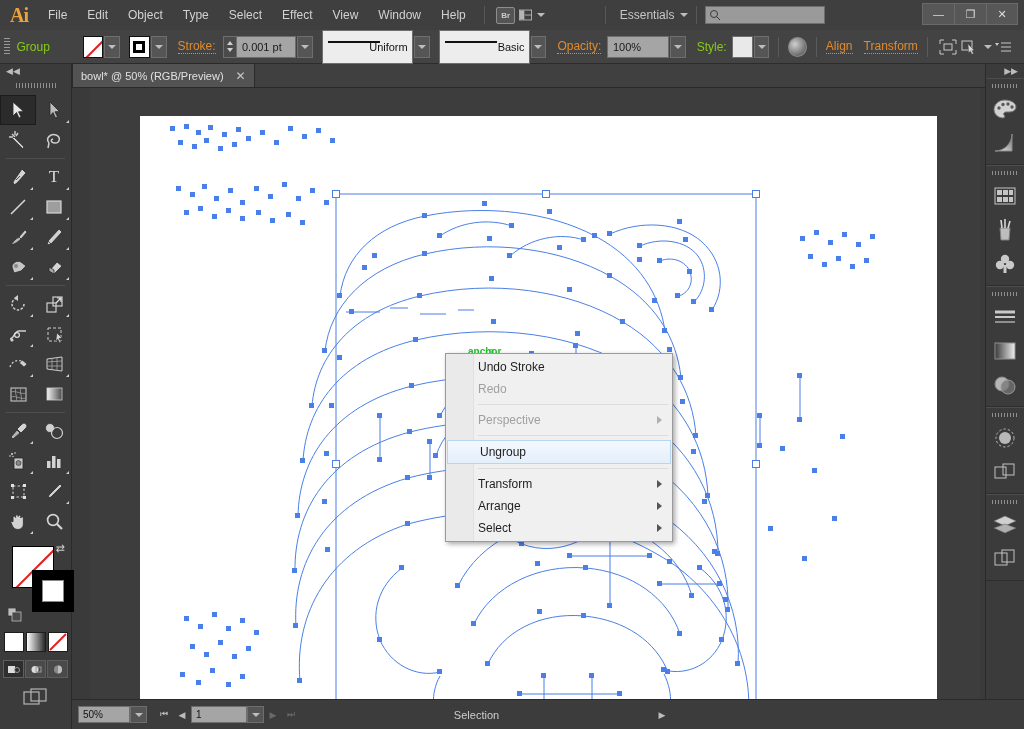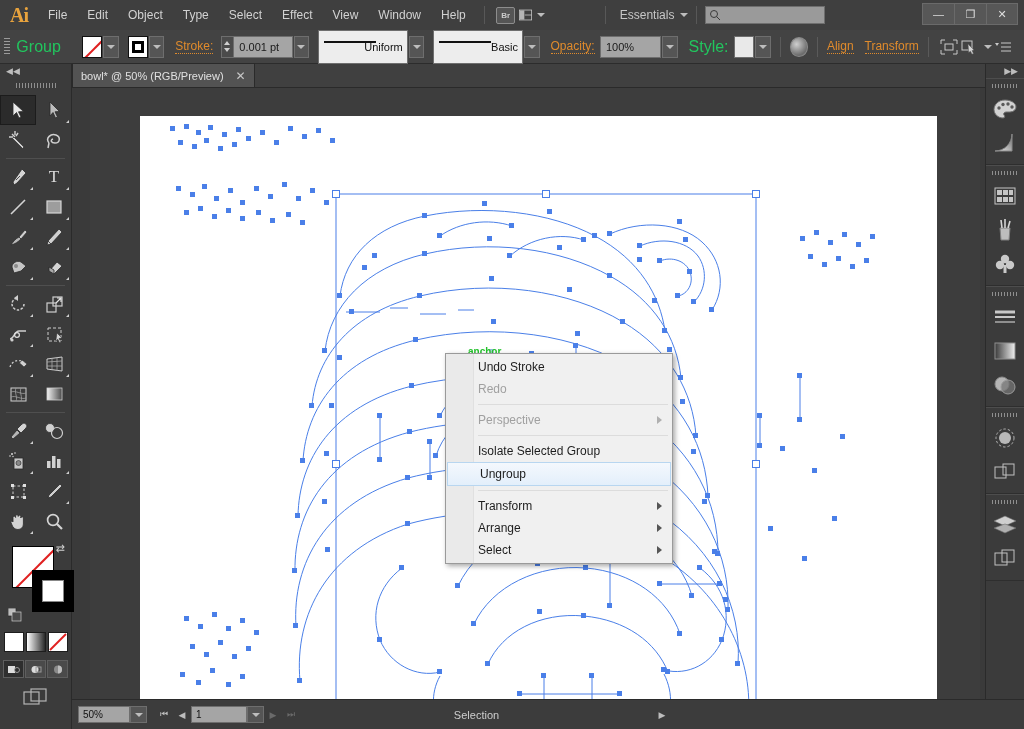--- a/index.html
+++ b/index.html
@@ -57,21 +57,21 @@
   
   .controlbar {
     position:absolute; left:0; top:30px; width:1024px; height:34px;
     background:#434343; border-bottom:1px solid #2c2c2c;
     display:flex; align-items:center; padding-left:4px;
   }
   .grip {
     width:7px;height:18px; margin-right:6px;
     background: repeating-linear-gradient(to bottom,#9a9a9a 0px,#9a9a9a 1px,#434343 1px,#434343 3px);
   }
-  .cb-label { color:#22c55e; font-size:16px; }
+  .cb-label { color:#84cc16; font-size:12px; }
   .cb-link {
     color:#e08b2c; font-size:12px; border-bottom:1px dotted #e08b2c; cursor:default;
   }
   .cb-sep { width:1px;height:20px;background:#5a5a5a; margin:0 9px; }
   .swatch-fill {
     width:22px;height:22px;background:#fff;border:1px solid #111; position:relative; overflow:hidden;
   }
   .swatch-fill::after {
     content:''; position:absolute; left:-4px; top:10px; width:32px;height:2px;background:#e02020;
     transform:rotate(-45deg);
@@ -1109,21 +1109,20 @@
   <div class="ctxmenu">
     <div class="gutter"></div>
     <div class="ctx-item">Undo Stroke</div>
     <div class="ctx-item disabled">Redo</div>
     <div class="ctx-sep"></div>
     <div class="ctx-item disabled">
       <span>Perspective</span>
       <span class="ctx-arrow disabled"></span>
     </div>
     <div class="ctx-sep"></div>
-    <div class="ctx-item">Isolate Selected Group</div>
     <div class="ctx-item hl">Ungroup</div>
     <div class="ctx-sep"></div>
     <div class="ctx-item">
       <span>Transform</span>
       <span class="ctx-arrow"></span>
     </div>
     <div class="ctx-item">
       <span>Arrange</span>
       <span class="ctx-arrow"></span>
     </div>

